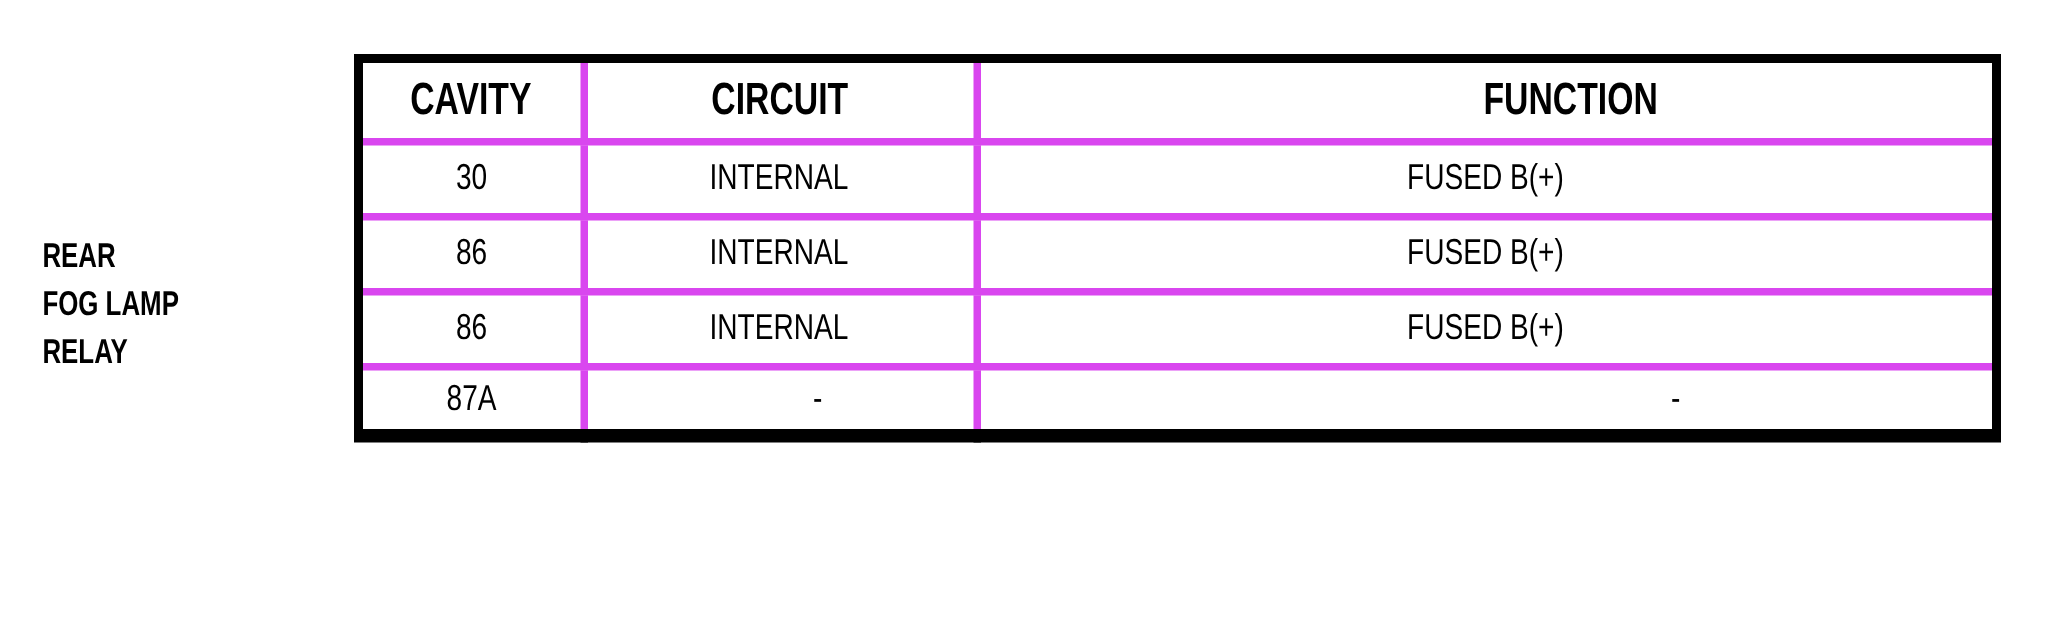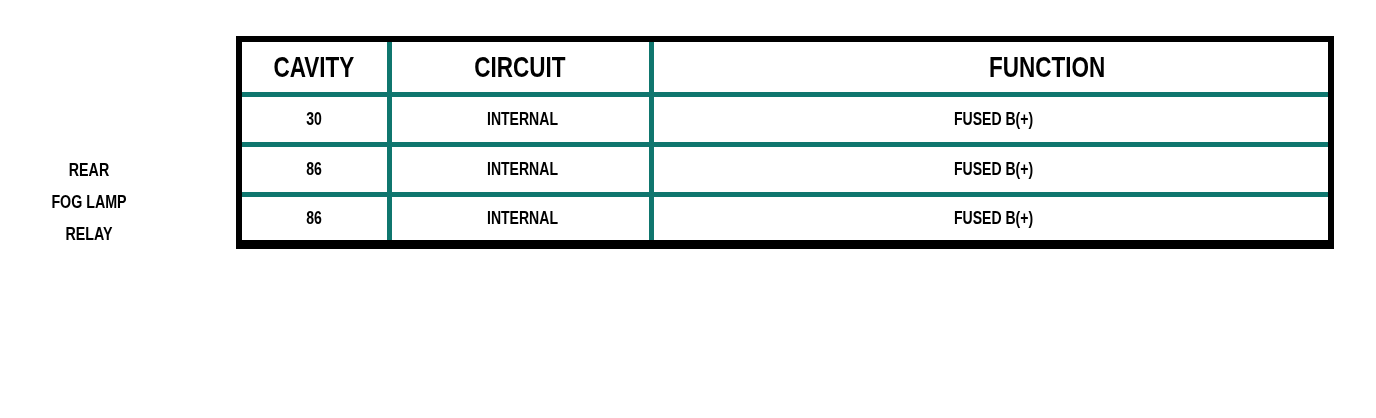--- a/index.html
+++ b/index.html
@@ -13,53 +13,52 @@
     font-weight: bold;
     overflow: hidden;
   }
 
   
   .relay-label {
     position: absolute;
     left: 8px;
     top: 154px;
     width: 162px;
-    text-align: center;
-    font-size: 19px;
+    font-size: 23px;
     line-height: 32px;
     letter-spacing: 0px;
   }
   .relay-label .line {
     transform: scaleX(0.75);
     transform-origin: center center;
     white-space: nowrap;
   }
 
   
   table.pinout {
     position: absolute;
     left: 236px;
     top: 36px;
     border-collapse: collapse;
     table-layout: fixed;
     border: 6px solid #000;
     border-bottom-width: 9px;
   }
   .pinout th, .pinout td {
-    border: 5px solid #0f766e;
+    border: 5px solid #d946ef;
     padding: 0;
     vertical-align: middle;
     background: #ffffff;
   }
   .pinout thead tr { height: 55px; }
   .pinout tbody tr { height: 50px; }
   .pinout tbody tr.last { height: 46px; }
 
   .pinout th { font-size: 30px; font-weight: bold; }
-  .pinout td { font-size: 18px; font-weight: bold; }
+  .pinout td { font-size: 24px; font-weight: normal; }
 
   th.col-cavity, th.col-circuit, td.cell-cavity { text-align: center; }
   th.col-function { text-align: center; padding-left: 151px; }
   td.cell-circuit  { text-align: center; padding-left: 25px; }
   td.cell-function { text-align: center; padding-left: 28px; }
   td.cell-circuit.dash-cell  { padding-left: 52px; }
   td.cell-function.dash-cell { padding-left: 254px; }
 
   
   .cond {
@@ -110,16 +109,21 @@
       <tr>
         <td class="cell-cavity"><span class="cond ctr">86</span></td>
         <td class="cell-circuit"><span class="cond">INTERNAL</span></td>
         <td class="cell-function"><span class="cond">FUSED B(+)</span></td>
       </tr>
       <tr>
         <td class="cell-cavity"><span class="cond ctr">86</span></td>
         <td class="cell-circuit"><span class="cond">INTERNAL</span></td>
         <td class="cell-function"><span class="cond">FUSED B(+)</span></td>
       </tr>
+      <tr class="last">
+        <td class="cell-cavity"><span class="cond ctr">87A</span></td>
+        <td class="cell-circuit dash-cell"><span class="cond">-</span></td>
+        <td class="cell-function dash-cell"><span class="cond">-</span></td>
+      </tr>
     </tbody>
   </table>
 
 </div>
 
 </body></html>

